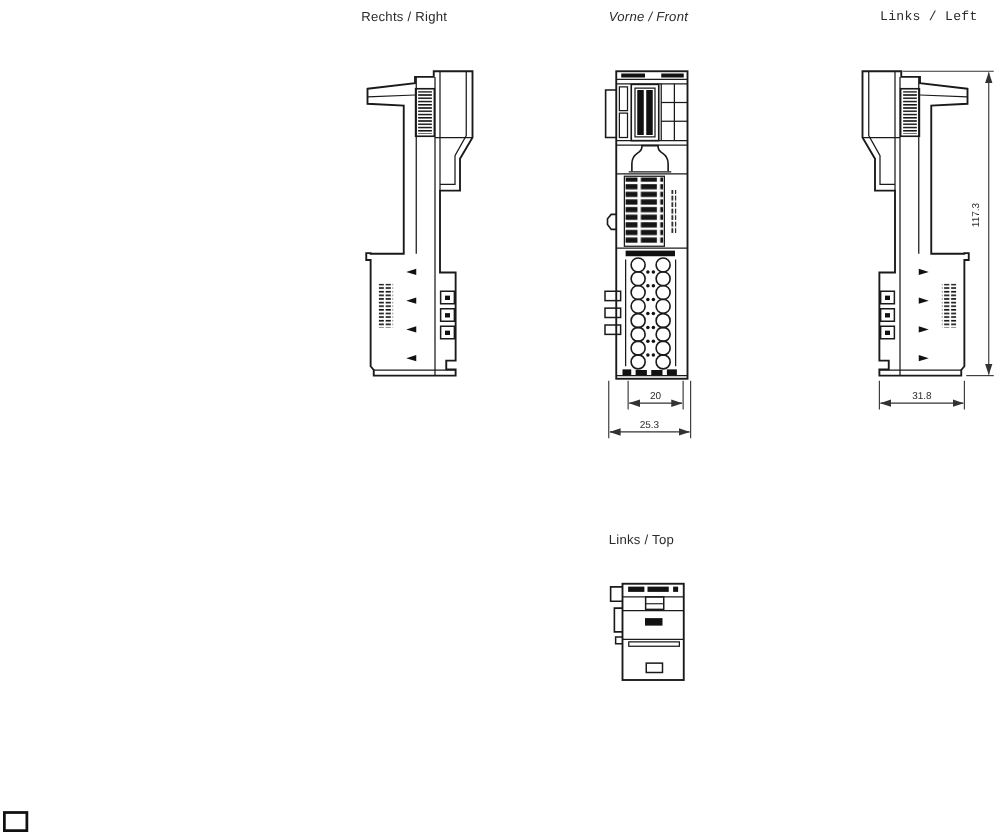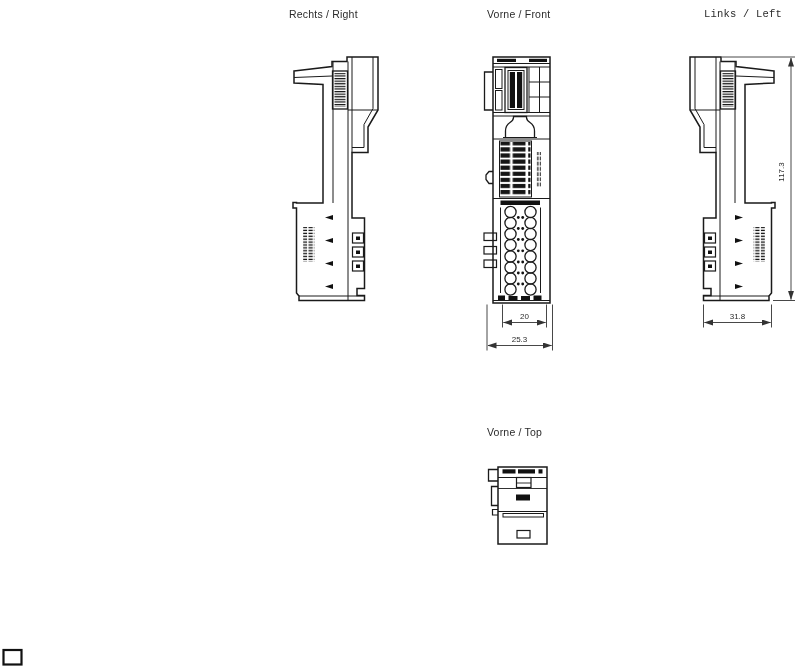--- a/index.html
+++ b/index.html
@@ -25,23 +25,23 @@
     fill:#2b2b2b;
     stroke:none;
   }
 </style>
 </head>
 <body>
 
 <div id="canvas">
 
   <div class="view-label" style="left:289px;top:8px;">Rechts / Right</div>
-  <div class="view-label" style="left:487px;top:8px;">Vorne / Front</div>
+  <div class="view-label" style="left:487px;top:8px;font-style:italic;">Vorne / Front</div>
   <div class="view-label" style="left:704px;top:8px;font-family:Liberation Mono, monospace;">Links / Left</div>
-  <div class="view-label" style="left:487px;top:426px;">Vorne / Top</div>
+  <div class="view-label" style="left:487px;top:426px;">Links / Top</div>
 
   <svg width="800" height="669" viewBox="0 0 800 669">
     <defs>
       <marker id="dimArrow" markerWidth="9" markerHeight="7" refX="8.6" refY="3" orient="auto-start-reverse" markerUnits="userSpaceOnUse">
         <path d="M0,0 L9,3 L0,6 Z" fill="#333333"></path>
       </marker>
       <pattern id="hatch" width="4" height="2.6" patternUnits="userSpaceOnUse">
         <rect x="0" y="0" width="4" height="1.2" fill="#111111"></rect>
       </pattern>
       <pattern id="cells" width="15.5" height="6.1" patternUnits="userSpaceOnUse">

